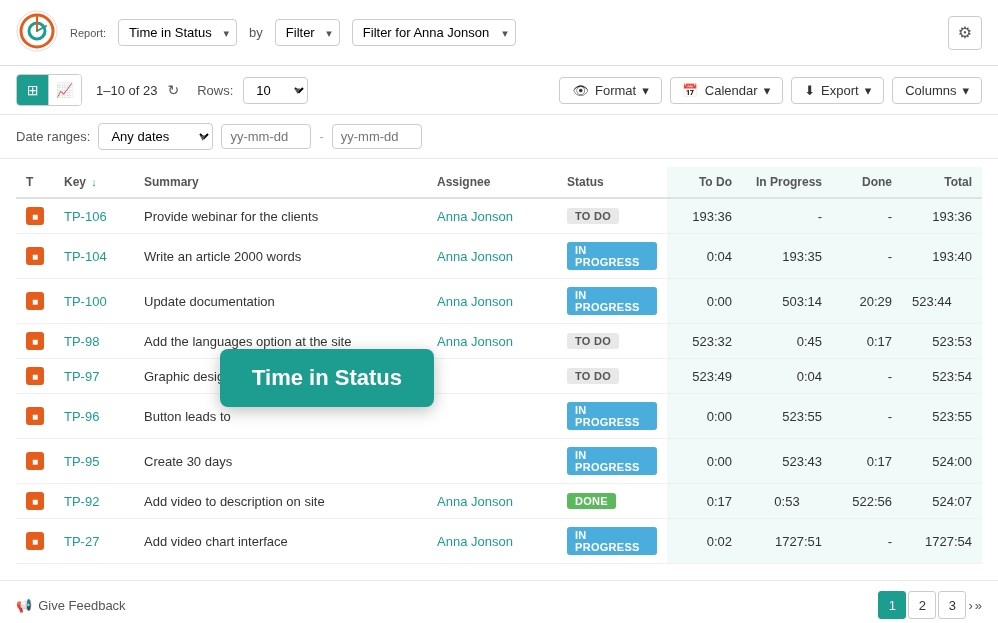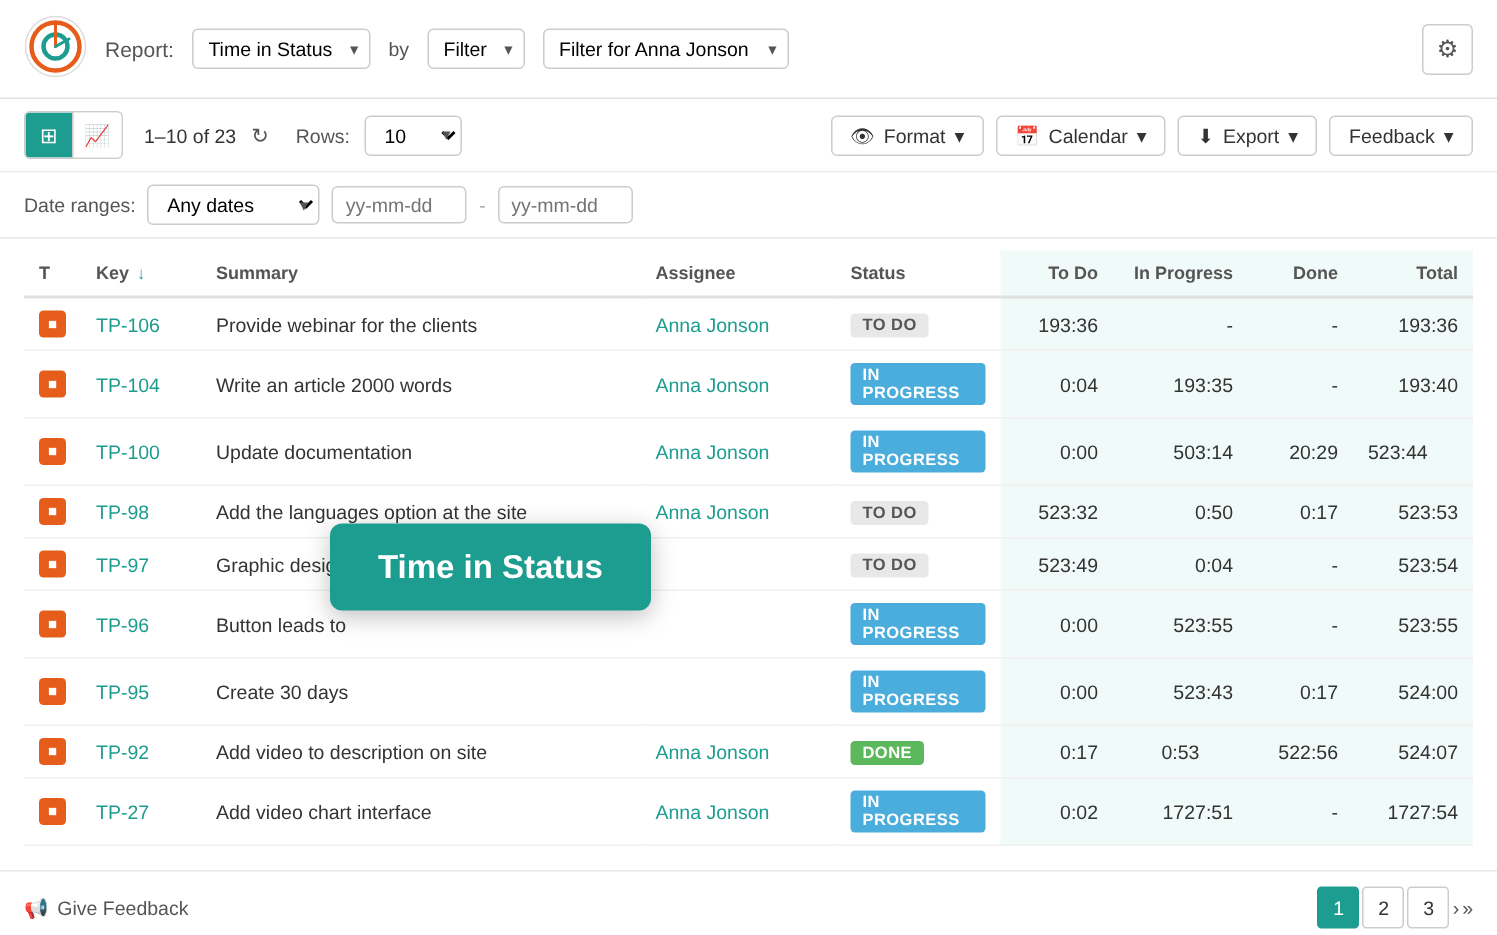--- a/index.html
+++ b/index.html
@@ -2,21 +2,21 @@
 <html><head>
   <meta charset="utf-8">
   <style>
     * { box-sizing: border-box; margin: 0; padding: 0; }
     body { font-family: -apple-system, BlinkMacSystemFont, 'Segoe UI', Arial, sans-serif; font-size: 13px; background: #f5f6f8; color: #333; }
 
     .app-container { width: 998px; min-height: 623px; background: #fff; display: flex; flex-direction: column; }
 
     
     .header { display: flex; align-items: center; padding: 10px 16px; background: #fff; border-bottom: 1px solid #e0e0e0; gap: 12px; }
-    .report-label { color: #555; font-size: 14px; }
+    .report-label { color: #555; font-size: 11px; }
     .header-select { border: 1px solid #ccc; border-radius: 4px; padding: 5px 10px; font-size: 13px; background: #fff; cursor: pointer; appearance: none; padding-right: 24px; position: relative; }
     .select-wrapper { position: relative; display: inline-block; }
     .select-wrapper::after { content: '▾'; position: absolute; right: 8px; top: 50%; transform: translateY(-50%); pointer-events: none; color: #555; font-size: 11px; }
     .by-label { color: #555; }
     .gear-btn { margin-left: auto; width: 34px; height: 34px; border: 1px solid #ccc; border-radius: 4px; background: #fff; cursor: pointer; display: flex; align-items: center; justify-content: center; font-size: 16px; color: #555; }
 
     
     .toolbar { display: flex; align-items: center; padding: 8px 16px; background: #fff; border-bottom: 1px solid #e8e8e8; gap: 10px; }
     .view-toggle { display: flex; border: 1px solid #ccc; border-radius: 4px; overflow: hidden; }
     .view-btn { width: 32px; height: 30px; border: none; background: #fff; cursor: pointer; display: flex; align-items: center; justify-content: center; font-size: 14px; color: #555; }
@@ -160,21 +160,21 @@
         <span>📅</span>
         <span>Calendar</span>
         <span>▾</span>
       </button>
       <button class="toolbar-btn">
         <span>⬇</span>
         <span>Export</span>
         <span>▾</span>
       </button>
       <button class="toolbar-btn">
-        <span>Feedback</span>
+        <span>Columns</span>
         <span>▾</span>
       </button>
     </div>
   </div>
 
   <div class="filter-bar">
     <span class="filter-label">Date ranges:</span>
     <div class="select-wrapper">
       <select class="filter-select">
         <option>Any dates</option>
@@ -272,21 +272,21 @@
       <a class="key-link" href="#">TP-98</a>
     </td>
     <td class="col-summary">Add the languages option at the site</td>
     <td class="col-assignee">
       <a class="assignee-link" href="#">Anna Jonson</a>
     </td>
     <td class="col-status">
       <span class="badge badge-todo">TO DO</span>
     </td>
     <td class="col-todo col-highlight" style="text-align:right;">523:32</td>
-    <td class="col-inprogress col-highlight" style="text-align:right;">0:50</td>
+    <td class="col-inprogress col-highlight" style="text-align:right;">0:45</td>
     <td class="col-done col-highlight" style="text-align:right;">0:17</td>
     <td class="col-total col-highlight" style="text-align:right;">523:53</td>
   </tr>
             <tr>
     <td class="col-t">
       <div class="type-icon">■</div>
     </td>
     <td class="col-key">
       <a class="key-link" href="#">TP-97</a>
     </td>

